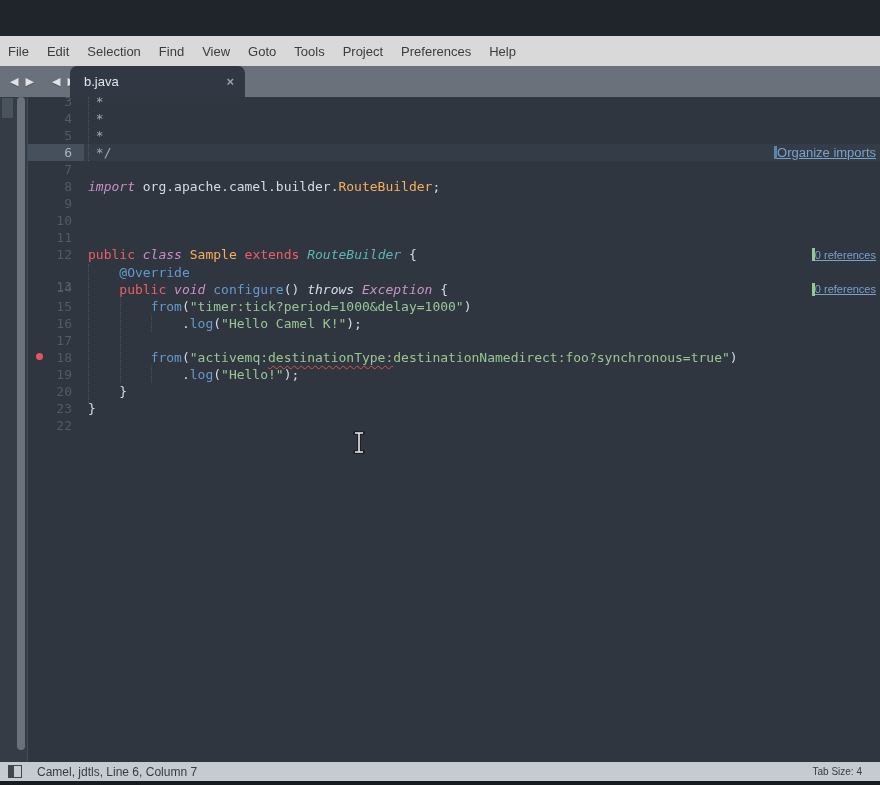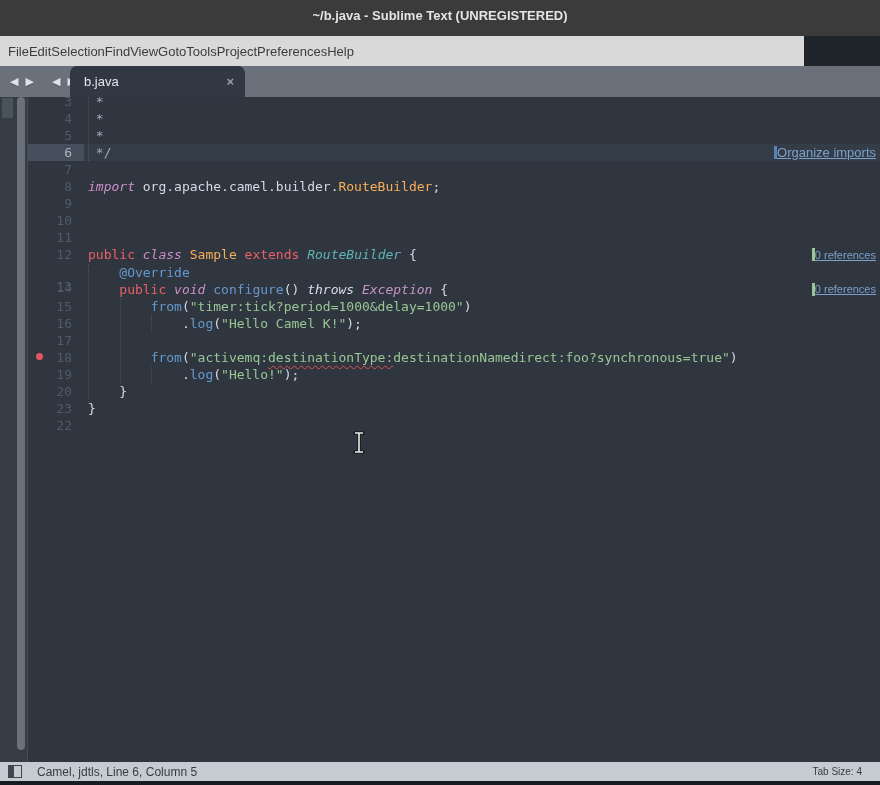--- a/index.html
+++ b/index.html
@@ -5,22 +5,22 @@
   html,body{margin:0;padding:0;background:#20242b;}
   #window{position:relative;width:880px;height:785px;overflow:hidden;
           font-family:"Liberation Sans",sans-serif;-webkit-font-smoothing:antialiased;}
 
   
   .titlebar{position:absolute;left:0;top:0;width:880px;height:36px;background:#3b3b3b;
             display:flex;justify-content:center;}
   .titlebar .title{color:#e4e4e4;font-size:13px;font-weight:bold;margin-top:8px;}
 
   
-  .menubar{position:absolute;left:0;top:36px;width:804px;height:30px;background:#d9d9d9;
-           display:flex;align-items:center;padding-left:8px;box-sizing:border-box;}
+  .menubar{position:absolute;left:0;top:36px;width:880px;height:30px;background:#d9d9d9;
+           display:flex;align-items:center;gap:18px;padding-left:8px;box-sizing:border-box;}
   .menu-item{color:#3c3c3c;font-size:13px;white-space:nowrap;cursor:default;}
 
   
   .tabbar{position:absolute;left:0;top:66px;width:880px;height:31px;background:#6b717a;}
   .tab-nav{position:absolute;left:8px;top:0;height:31px;display:flex;align-items:center;gap:3px;}
   .tab-nav .arrow{color:#dfe2e6;font-size:11px;line-height:31px;padding:0 2px;text-shadow:0 1px 1px rgba(0,0,0,.25);}
   .tab-nav .gap{width:8px;}
   .tab{position:absolute;left:70px;top:0;width:175px;height:31px;background:#313844;
        border-radius:7px 7px 0 0;display:flex;align-items:center;}
   .tab-label{color:#e3e6ea;font-size:13px;margin-left:14px;flex:1;}
@@ -77,23 +77,20 @@
   .sb-icon .half{position:absolute;left:0;top:0;width:5px;height:11px;background:#41474f;}
   .sb-left{color:#373c43;font-size:12px;margin-left:15px;flex:1;}
   .sb-right{color:#373c43;font-size:10px;margin-right:18px;}
   .bottomstrip{position:absolute;left:0;top:781px;width:880px;height:4px;background:#181b20;}
 </style>
 </head>
 <body>
 
 <div id="window">
 
-  <div class="titlebar">
-    <div class="title">~/b.java - Sublime Text (UNREGISTERED)</div>
-  </div>
 
   <div class="menubar">
       <span class="menu-item">File</span>
       <span class="menu-item">Edit</span>
       <span class="menu-item">Selection</span>
       <span class="menu-item">Find</span>
       <span class="menu-item">View</span>
       <span class="menu-item">Goto</span>
       <span class="menu-item">Tools</span>
       <span class="menu-item">Project</span>
@@ -193,18 +190,18 @@
     <svg class="mouse-cursor" width="14" height="23">
       <path d="M3 2 H11 M7 2 V21 M3 21 H11" stroke="#1d1f23" stroke-width="4" fill="none" stroke-linecap="round"></path>
       <path d="M3 2 H11 M7 2 V21 M3 21 H11" stroke="#e9eaec" stroke-width="1.6" fill="none"></path>
     </svg>
   </div>
 
   <div class="statusbar">
     <div class="sb-icon">
         <div class="half"></div>
       </div>
-    <div class="sb-left">Camel, jdtls, Line 6, Column 5</div>
+    <div class="sb-left">Camel, jdtls, Line 6, Column 7</div>
     <div class="sb-right">Tab Size: 4</div>
   </div>
   <div class="bottomstrip"></div>
 
 </div>
 
 </body></html>

